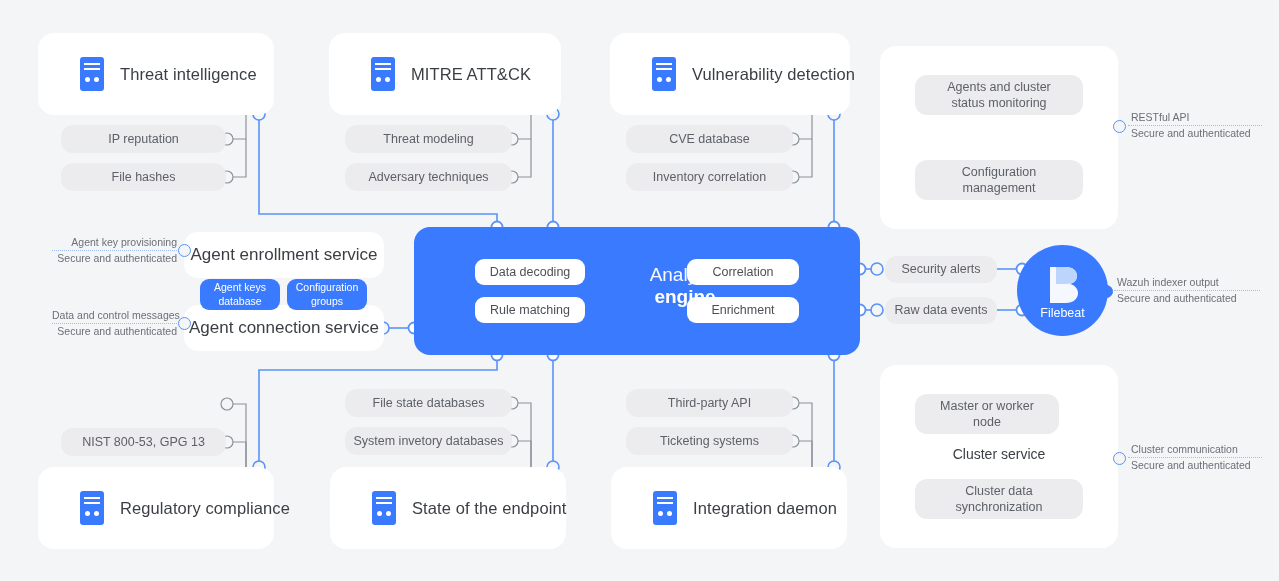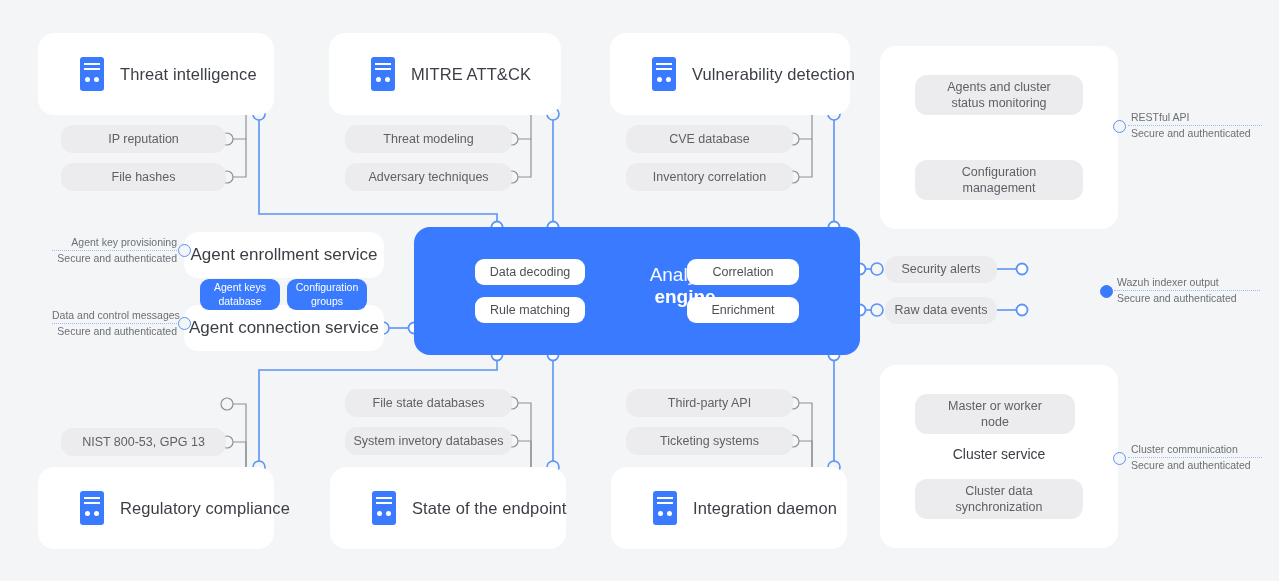--- a/index.html
+++ b/index.html
@@ -374,20 +374,27 @@
     </div>
   </div>
 
   <div class="pill" style="left:885px;top:256px;width:112px;height:27px;">
     <span>Security alerts</span>
   </div>
   <div class="pill" style="left:885px;top:297px;width:112px;height:27px;">
     <span>Raw data events</span>
   </div>
 
+  <div id="filebeat">
+    <svg id="fb-logo" width="38" height="40" viewBox="0 0 38 40">
+      <path d="M6 2 H22 C29 2 33 6 33 11 C33 15 30 18 26 19 C31 20 34 24 34 28 C34 34 29 38 22 38 H6 Z" fill="#ffffff" opacity="0.95"></path>
+      <path d="M12 2 H22 C29 2 33 6 33 11 C33 16 29 19 22 19 H12 Z" fill="#bed5fb"></path>
+    </svg>
+    <div class="fb-label">Filebeat</div>
+  </div>
 
   <div class="ring" style="left:1100px;top:285px;background:#3a7afe;border-color:#3a7afe;"></div>
   <div class="leader right" style="left:1114px;top:277px;width:146px;height:30px;">
     <div class="ltxt ltop">Wazuh indexer output</div>
     <div class="ldot"></div>
     <div class="ltxt lbot">Secure and authenticated</div>
   </div>
 
   <div class="panel" style="left:880px;top:46px;width:238px;height:183px;">
     <div class="pill" style="left:35px;top:29px;width:168px;height:40px;">
@@ -405,21 +412,21 @@
     </div>
   </div>
   <div class="ring" style="left:1113px;top:120px;"></div>
   <div class="leader right" style="left:1128px;top:112px;width:134px;height:30px;">
     <div class="ltxt ltop">RESTful API</div>
     <div class="ldot"></div>
     <div class="ltxt lbot">Secure and authenticated</div>
   </div>
 
   <div class="panel" style="left:880px;top:365px;width:238px;height:183px;">
-    <div class="pill" style="left:35px;top:29px;width:160px;height:40px;">
+    <div class="pill" style="left:35px;top:29px;width:144px;height:40px;">
       <span>
         <span>Master or worker</span><br>
         <span>node</span>
       </span>
     </div>
     <div class="panel-title" style="top:81px;">Cluster service</div>
     <div class="pill" style="left:35px;top:114px;width:168px;height:40px;">
       <span>
         <span>Cluster data</span><br>
         <span>synchronization</span>

